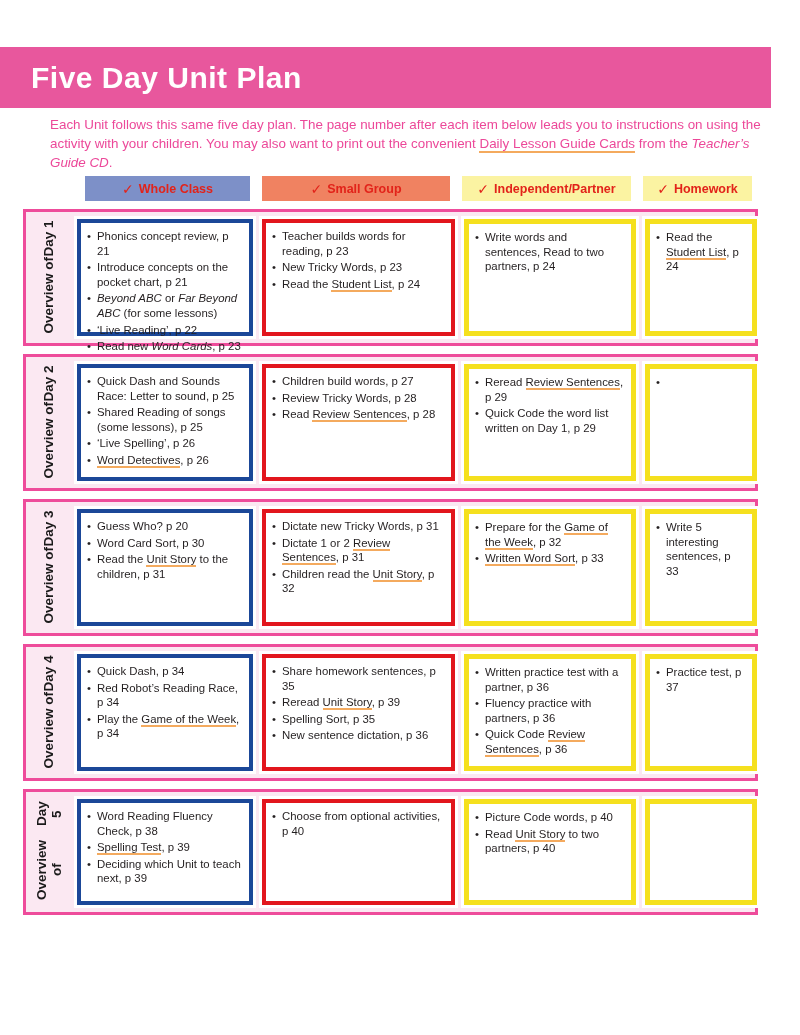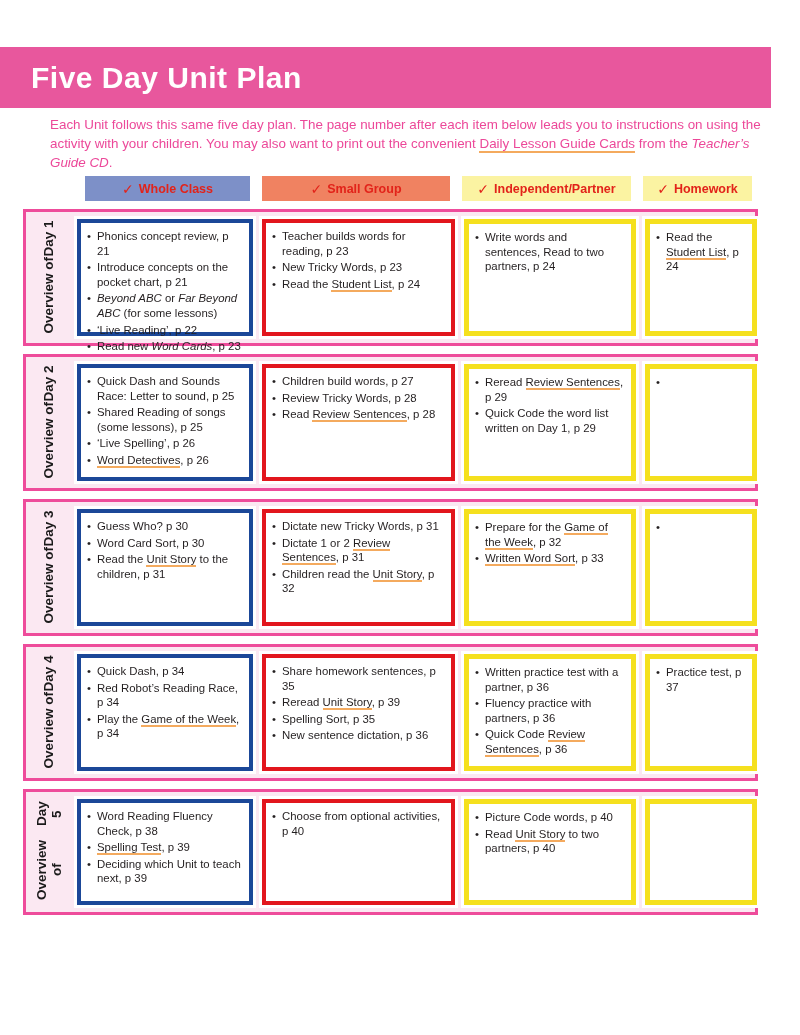--- a/index.html
+++ b/index.html
@@ -215,21 +215,21 @@
       <div class="row">
         <div class="day-label">
           <div class="rot">
             <div>Overview of</div>
             <div>Day 3</div>
           </div>
         </div>
         <div class="cell whole-class">
           <div class="item">
             <span class="blt">•</span>
-            <span class="txt"><span>Guess Who? p 30</span></span>
+            <span class="txt"><span>Guess Who? p 20</span></span>
           </div>
           <div class="item">
             <span class="blt">•</span>
             <span class="txt"><span>Word Card Sort, p 30</span></span>
           </div>
           <div class="item">
             <span class="blt">•</span>
             <span class="txt"><span>Read the </span><span class="ul">Unit Story</span><span> to the children, p 31</span></span>
           </div>
         </div>
@@ -253,20 +253,21 @@
             <span class="txt"><span>Prepare for the </span><span class="ul">Game of the Week</span><span>, p 32</span></span>
           </div>
           <div class="item">
             <span class="blt">•</span>
             <span class="txt"><span class="ul">Written Word Sort</span><span>, p 33</span></span>
           </div>
         </div>
         <div class="cell homework">
           <div class="item">
             <span class="blt">•</span>
+            <span class="txt"><span>Write 5 interesting sentences, p 33</span></span>
           </div>
         </div>
       </div>
       <div class="row">
         <div class="day-label">
           <div class="rot">
             <div>Overview of</div>
             <div>Day 4</div>
           </div>
         </div>

